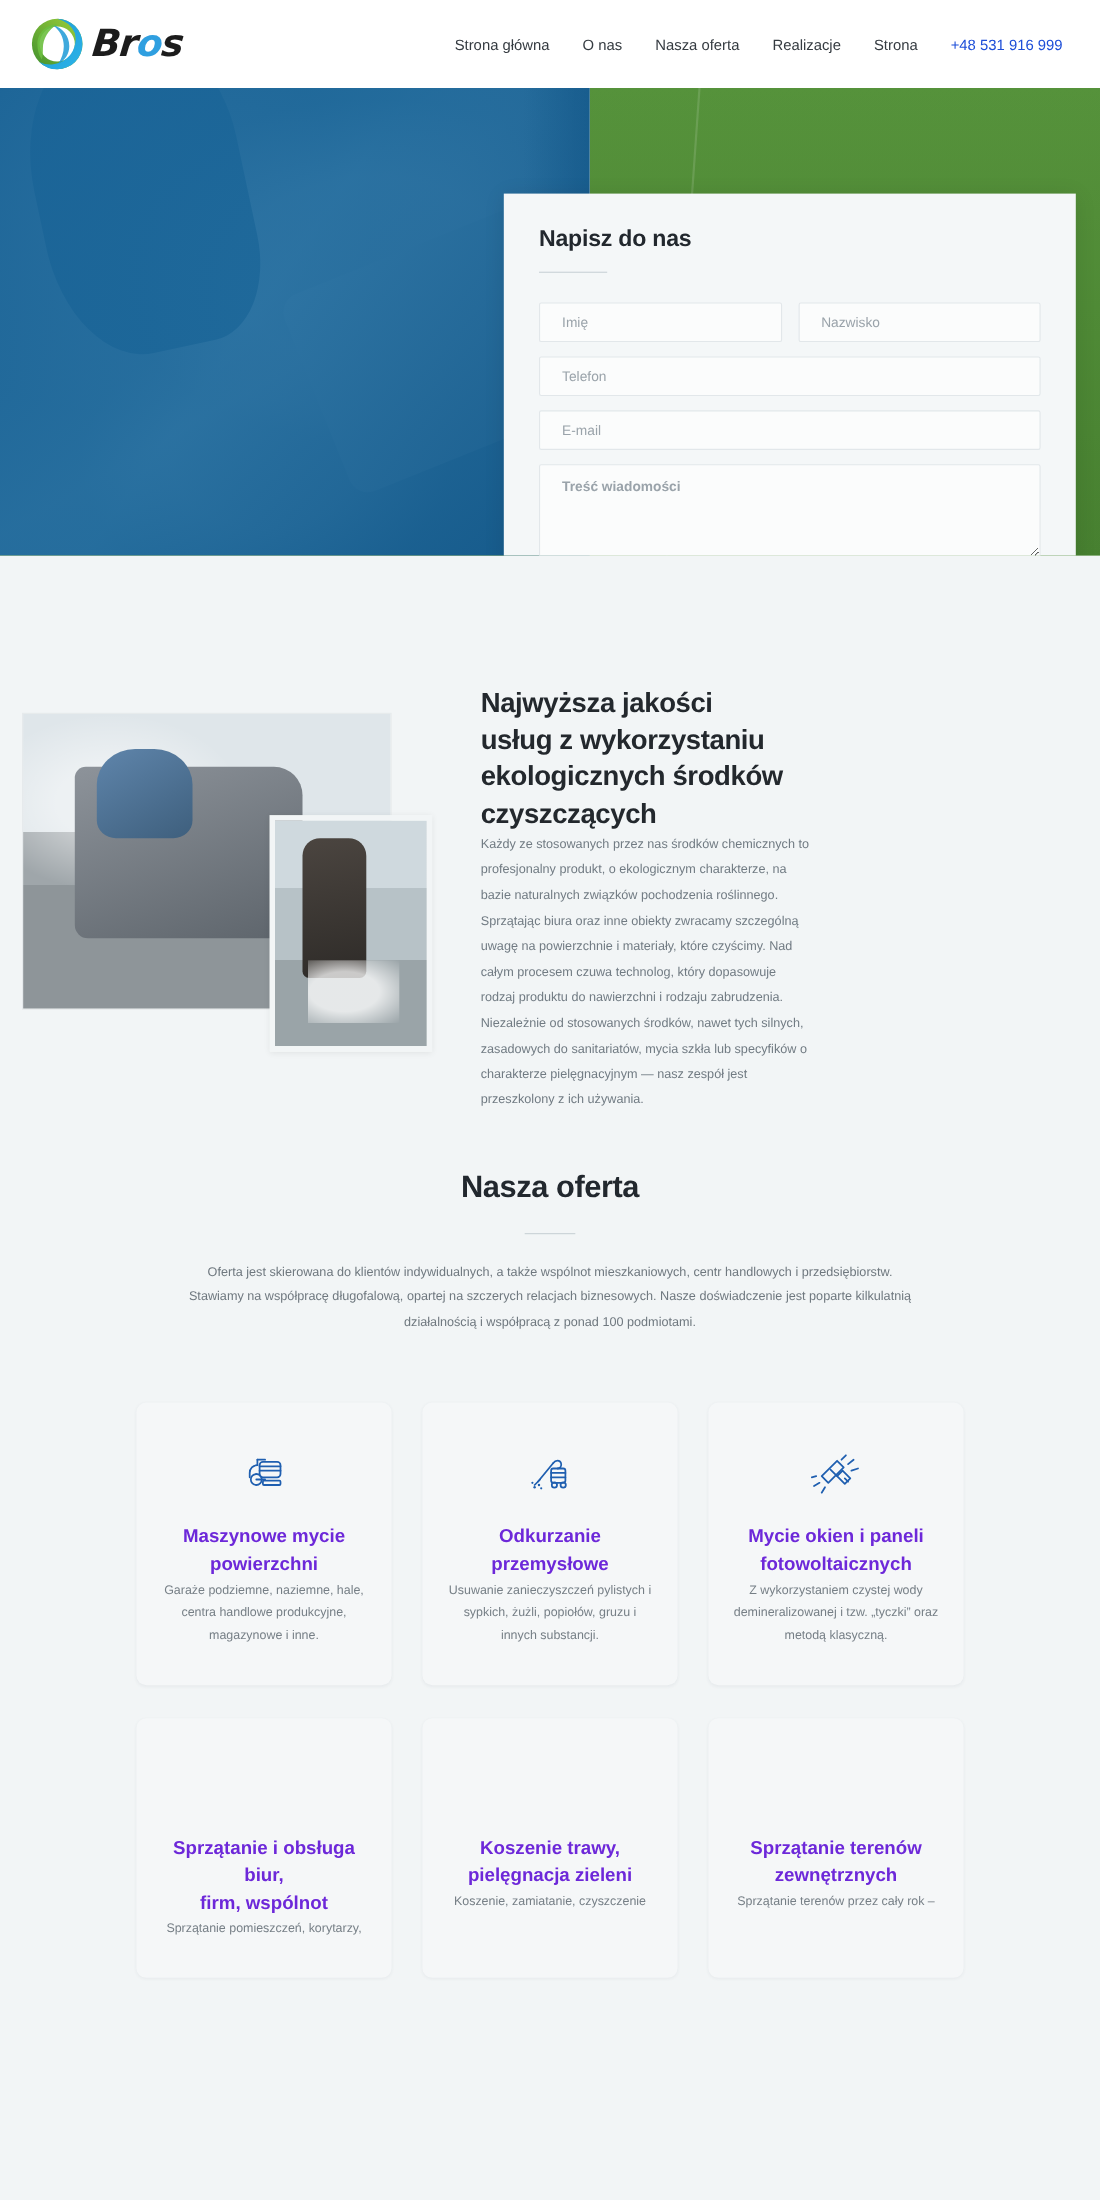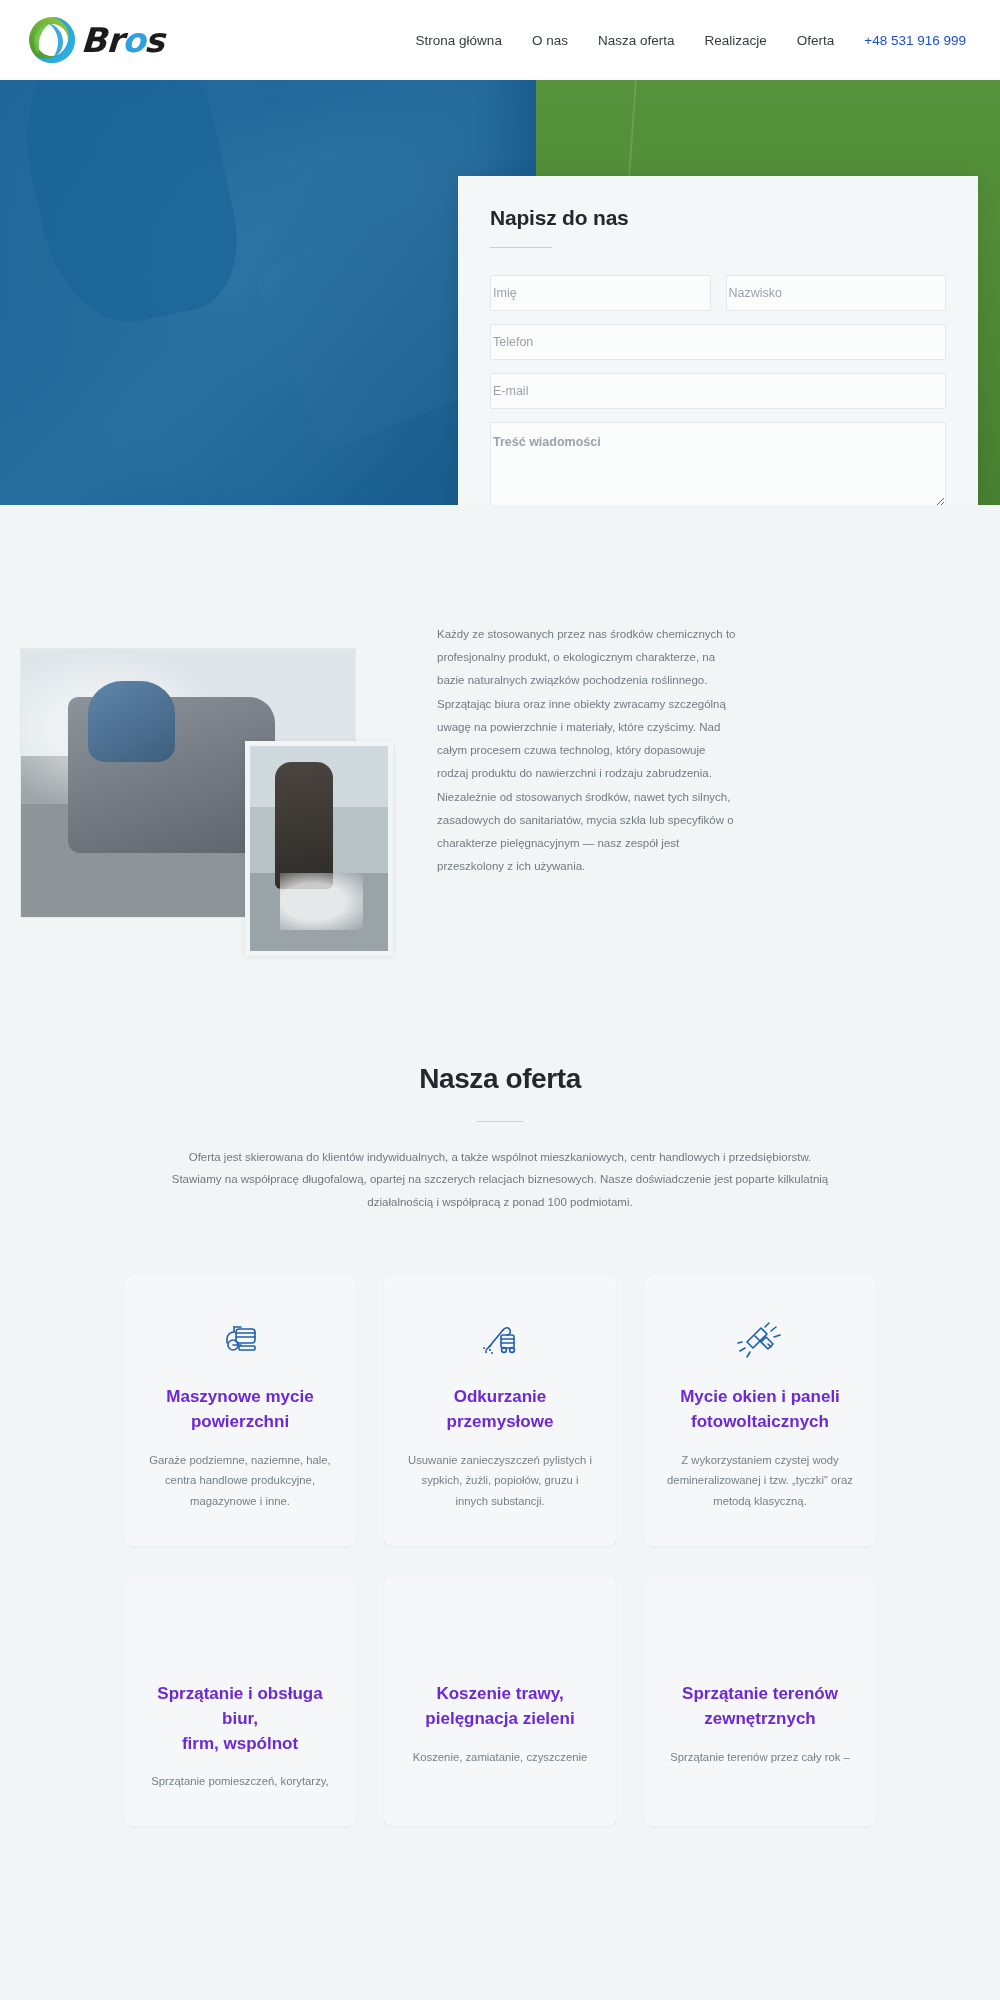--- a/index.html
+++ b/index.html
@@ -154,21 +154,21 @@
   .form-rule { width: 62px; height: 1px; background: #c9d2d6; margin: 17px 0 27px; }
   .form-row { display: flex; gap: 15px; }
   .fld {
     width: 100%;
     border: 1px solid #e2e7ea;
     background: #fbfcfc;
     border-radius: 2px;
     font-family: "Liberation Sans", sans-serif;
     font-size: 12.5px;
     color: #4a5259;
-    padding: 11px 2px;
+    padding: 11px 20px;
     height: 36px;
     outline: none;
     margin-bottom: 13px;
   }
   .fld::placeholder { color: #9aa3aa; }
   textarea.fld { height: 85px; resize: vertical; padding-top: 12px; font-weight: bold; }
 
   
   .about {
     position: relative;
@@ -266,21 +266,21 @@
   .card-icon { height: 46px; display: flex; align-items: center; justify-content: center; }
   .card-icon svg { display: block; }
   .card-title {
     margin-top: 22px;
     font-size: 17px;
     font-weight: 700;
     line-height: 1.45;
     color: #6d28d9;
   }
   .card-desc {
-    margin-top: 15px;
+    margin-top: 1px;
     font-size: 11.3px;
     line-height: 1.85;
     color: #767f86;
   }
   .cards.row2 { padding-top: 30px; }
   .cards.row2 .card { padding-top: 84px; }
 </style>
 </head>
 <body>
 
@@ -305,21 +305,21 @@
       </svg>
     </span>
     <span class="logo-word"><span>Br</span><span class="o">o</span><span>s</span></span>
   </div>
 
   <nav class="nav">
     <a href="#">Strona główna</a>
     <a href="#">O nas</a>
     <a href="#">Nasza oferta</a>
     <a href="#">Realizacje</a>
-    <a href="#">Oferta</a>
+    <a href="#">Strona</a>
     <a href="#" class="phone">+48 531 916 999</a>
   </nav>
 </div>
 
 <div class="hero">
   <div class="hero-green"></div>
 
   <div class="hero-blue">
     <div class="hero-photo"></div>
     <div class="hero-tint"></div>
@@ -343,20 +343,26 @@
     
   </div>
 </div>
 
 <section class="about">
   <div class="about-inner">
     <div class="ph ph-a"></div>
     <div class="ph ph-b"></div>
 
     <div class="about-text">
+      <h2 class="about-title">
+        <div>Najwyższa jakości</div>
+        <div>usług z wykorzystaniu</div>
+        <div>ekologicznych środków</div>
+        <div>czyszczących</div>
+      </h2>
       <p class="about-body">Każdy ze stosowanych przez nas środków chemicznych to profesjonalny produkt, o ekologicznym charakterze, na bazie naturalnych związków pochodzenia roślinnego. Sprzątając biura oraz inne obiekty zwracamy szczególną uwagę na powierzchnie i materiały, które czyścimy. Nad całym procesem czuwa technolog, który dopasowuje rodzaj produktu do nawierzchni i rodzaju zabrudzenia. Niezależnie od stosowanych środków, nawet tych silnych, zasadowych do sanitariatów, mycia szkła lub specyfików o charakterze pielęgnacyjnym — nasz zespół jest przeszkolony z ich używania.</p>
     </div>
   </div>
 </section>
 
 <section class="offer">
   <div class="offer-head">
     <h2 class="offer-title">Nasza oferta</h2>
     <div class="offer-rule"></div>
     <p class="offer-sub">Oferta jest skierowana do klientów indywidualnych, a także wspólnot mieszkaniowych, centr handlowych i przedsiębiorstw. Stawiamy na współpracę długofalową, opartej na szczerych relacjach biznesowych. Nasze doświadczenie jest poparte kilkulatnią działalnością i współpracą z ponad 100 podmiotami.</p>

